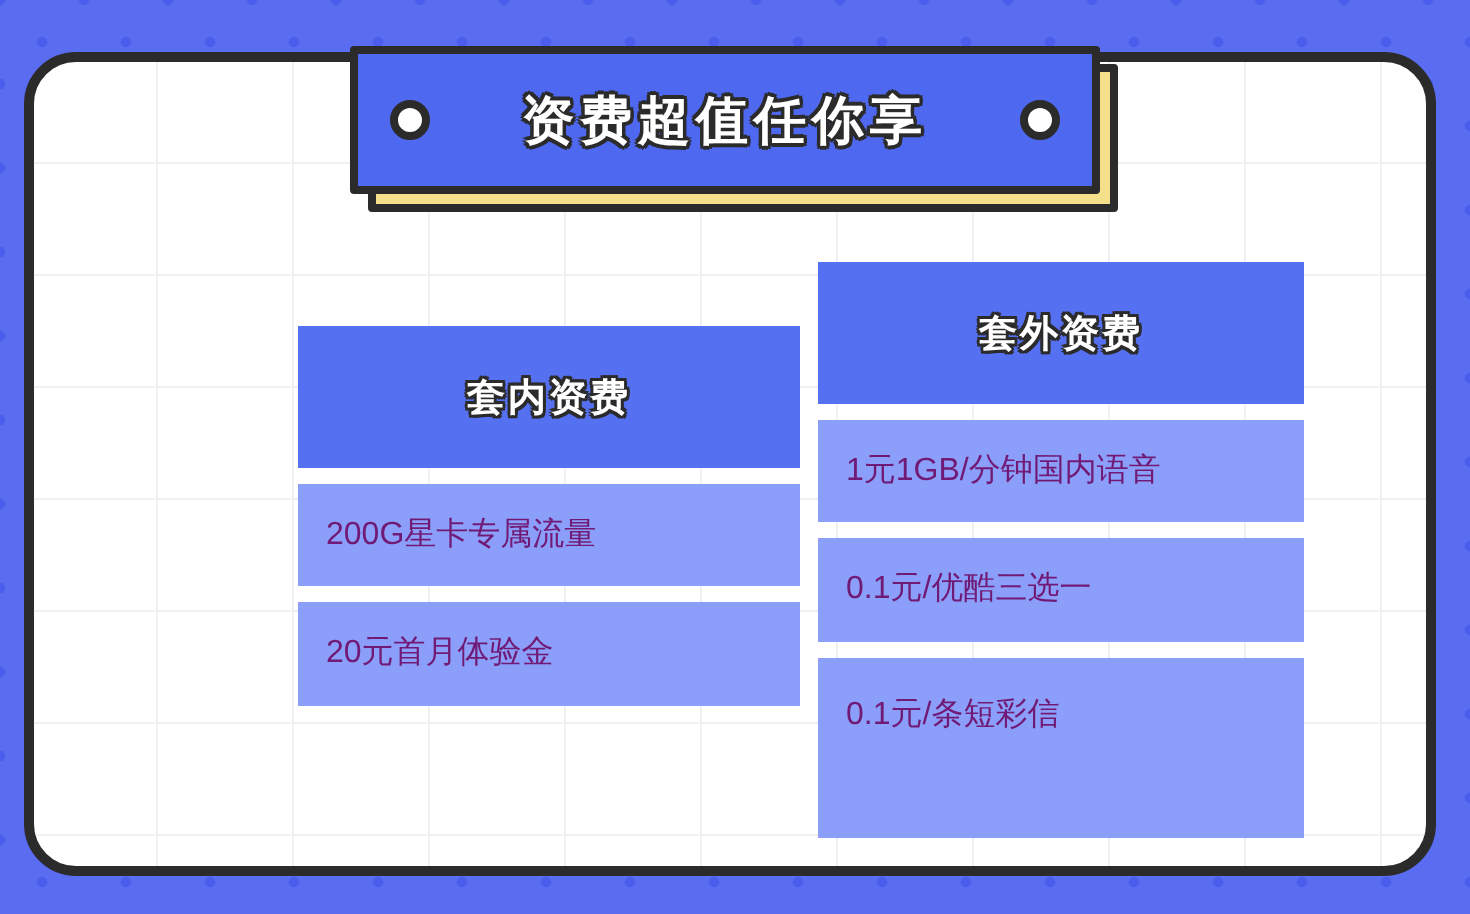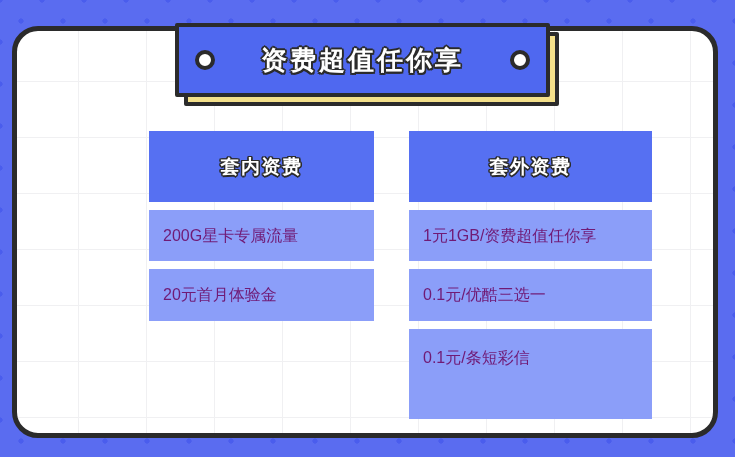--- a/index.html
+++ b/index.html
@@ -78,21 +78,21 @@
       -1.8px 0 0 #2b2b2b, 1.8px 0 0 #2b2b2b;
   }
 
   
   #table{
     position:absolute;
     left:50px;top:131px;width:637px;height:288px;
   }
   .col{position:absolute;top:0;}
   #col-fee  {left:0px;   width:92px;}
-  #col-in   {left:99px;  width:225px;}
+  #col-in   {left:99px;  width:251px;margin-top:32px;}
   #col-out  {left:359px; width:243px;}
 
   .head-cell{
     height:71px;
     background:#5670f2;
     display:flex;align-items:center;justify-content:center;
   }
   .head-text{
     color:#ffffff;font-size:19px;font-weight:bold;letter-spacing:1.5px;
     text-shadow:
@@ -151,20 +151,20 @@
       <span class="head-text">套内资费</span>
     </div>
     <div class="body-cell row-cell r1">200G星卡专属流量</div>
     <div class="body-cell row-cell r2">20元首月体验金</div>
   </div>
 
   <div class="col" id="col-out">
     <div class="head-cell">
       <span class="head-text">套外资费</span>
     </div>
-    <div class="body-cell row-cell r1">1元1GB/资费超值任你享</div>
+    <div class="body-cell row-cell r1">1元1GB/分钟国内语音</div>
     <div class="body-cell row-cell r2">0.1元/优酷三选一</div>
     <div class="body-cell row-cell r3">
       <span style="align-self:flex-start;margin-top:18px;">0.1元/条短彩信</span>
     </div>
   </div>
 
 </div>
 
 </body></html>

